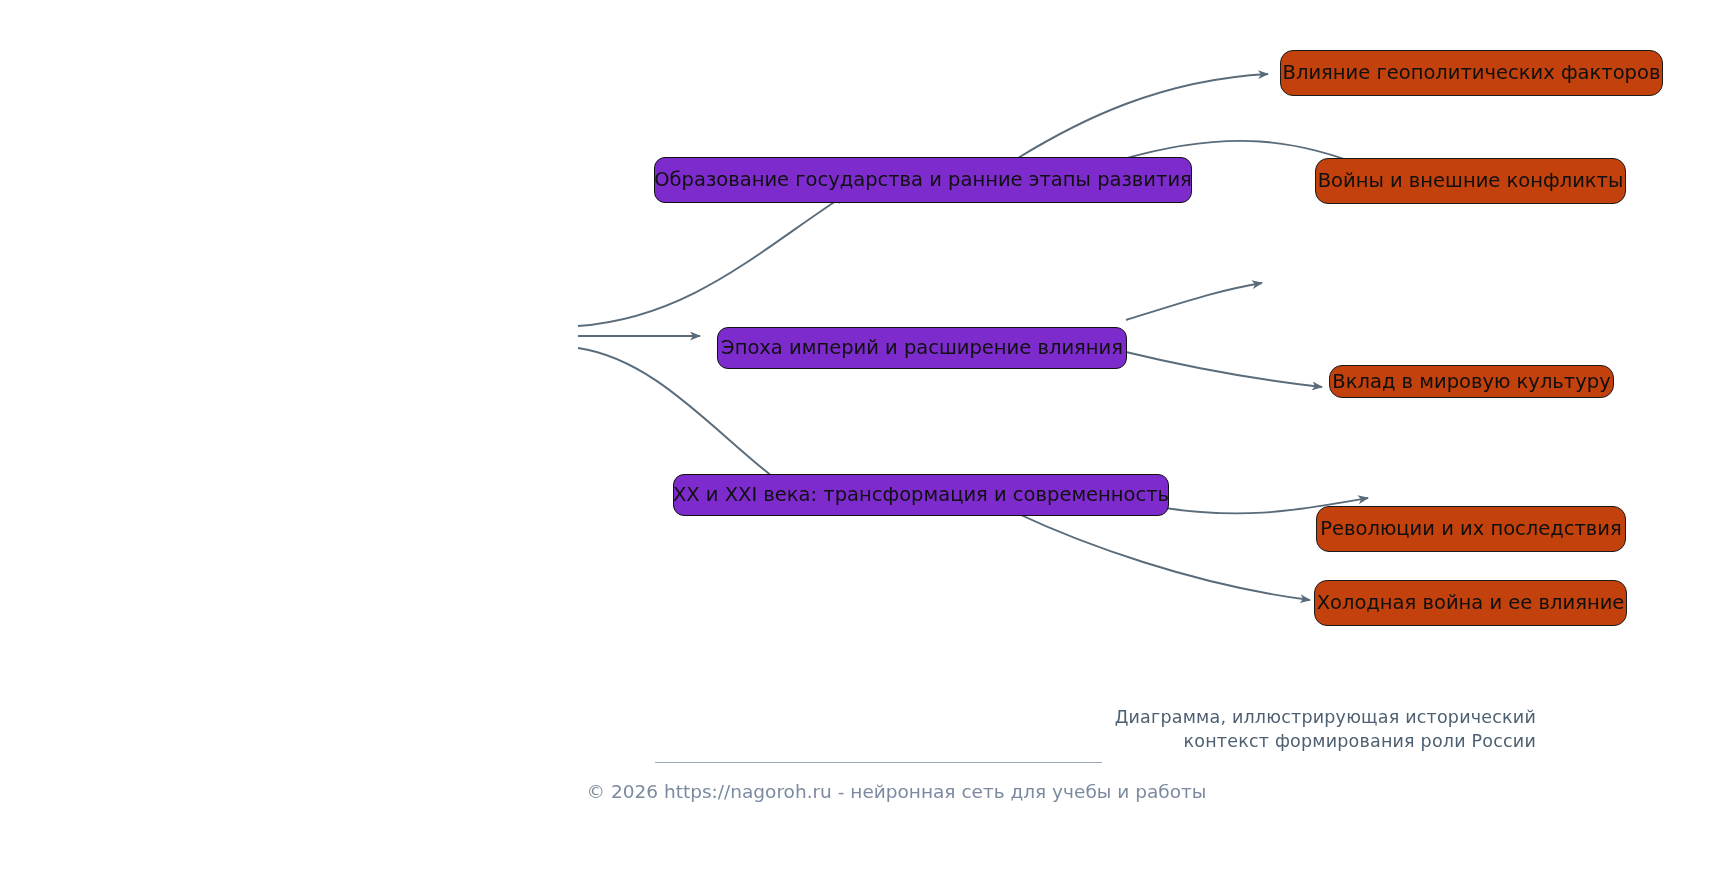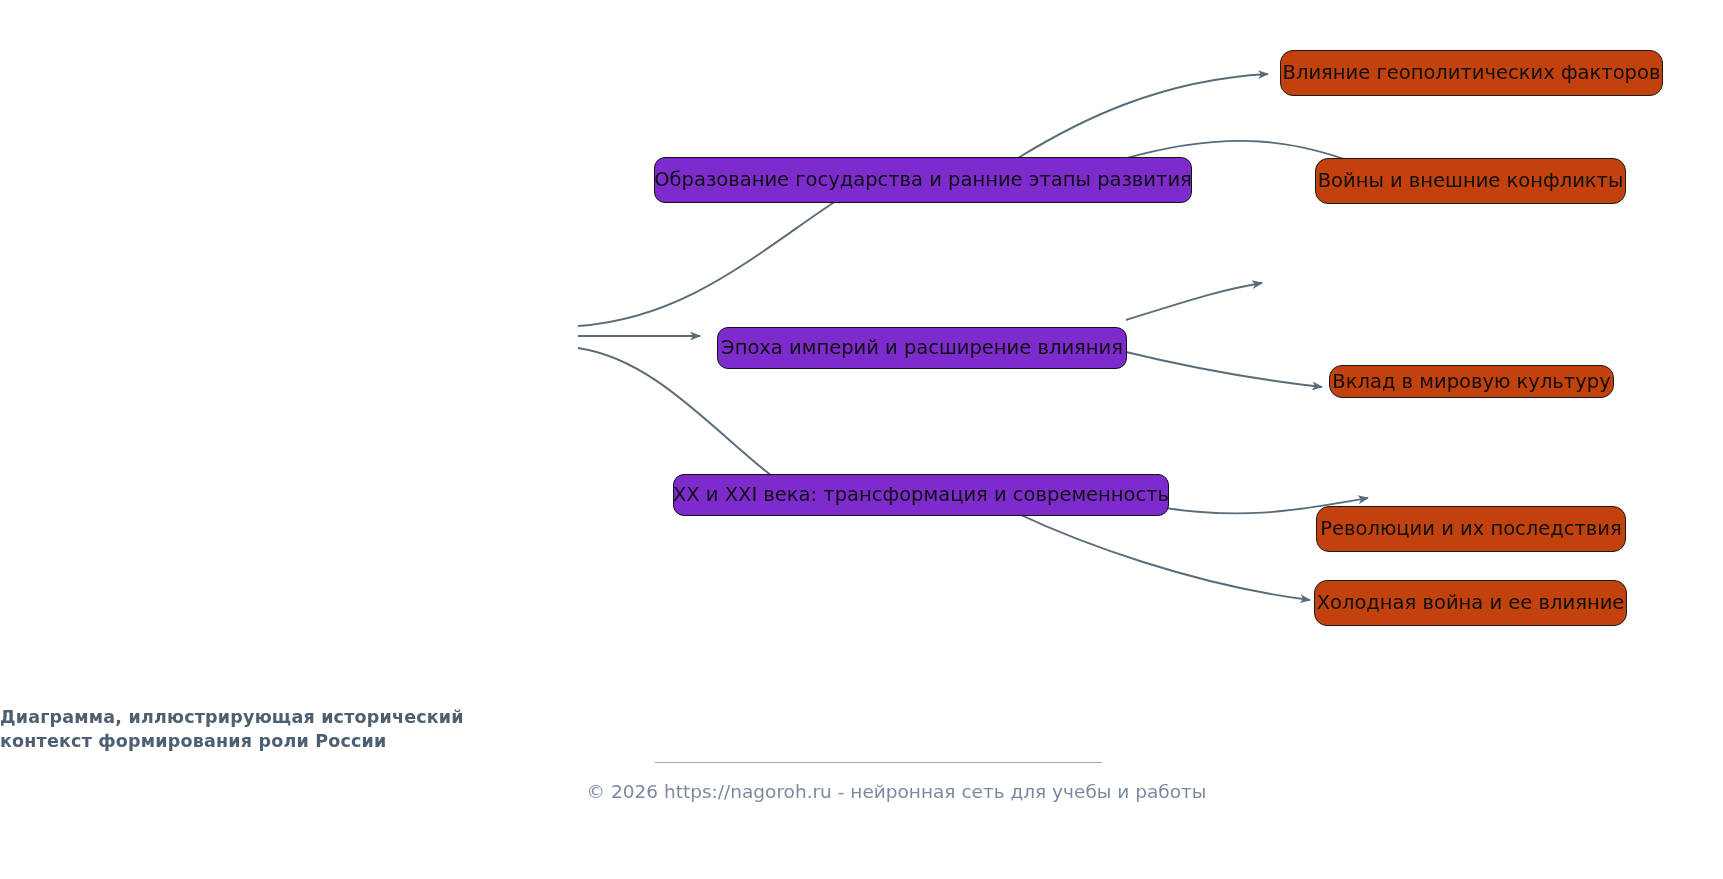--- a/index.html
+++ b/index.html
@@ -49,23 +49,23 @@
   }
   .node-leaf {
     background: #c2410c;
     border: 1.6px solid #1a1a1a;
     border-radius: 13px;
   }
   .caption {
     position: absolute;
     left: 0;
     width: 1536px;
-    text-align: left;
+    text-align: right;
     color: #4d5f70;
-    font-weight: bold;
+    font-weight: normal;
     font-size: 17.5px;
     line-height: 1.32;
     letter-spacing: 0.2px;
   }
   .caption-rule {
     position: absolute;
     height: 1.4px;
     background: #9aa8b6;
   }
   .footer {

